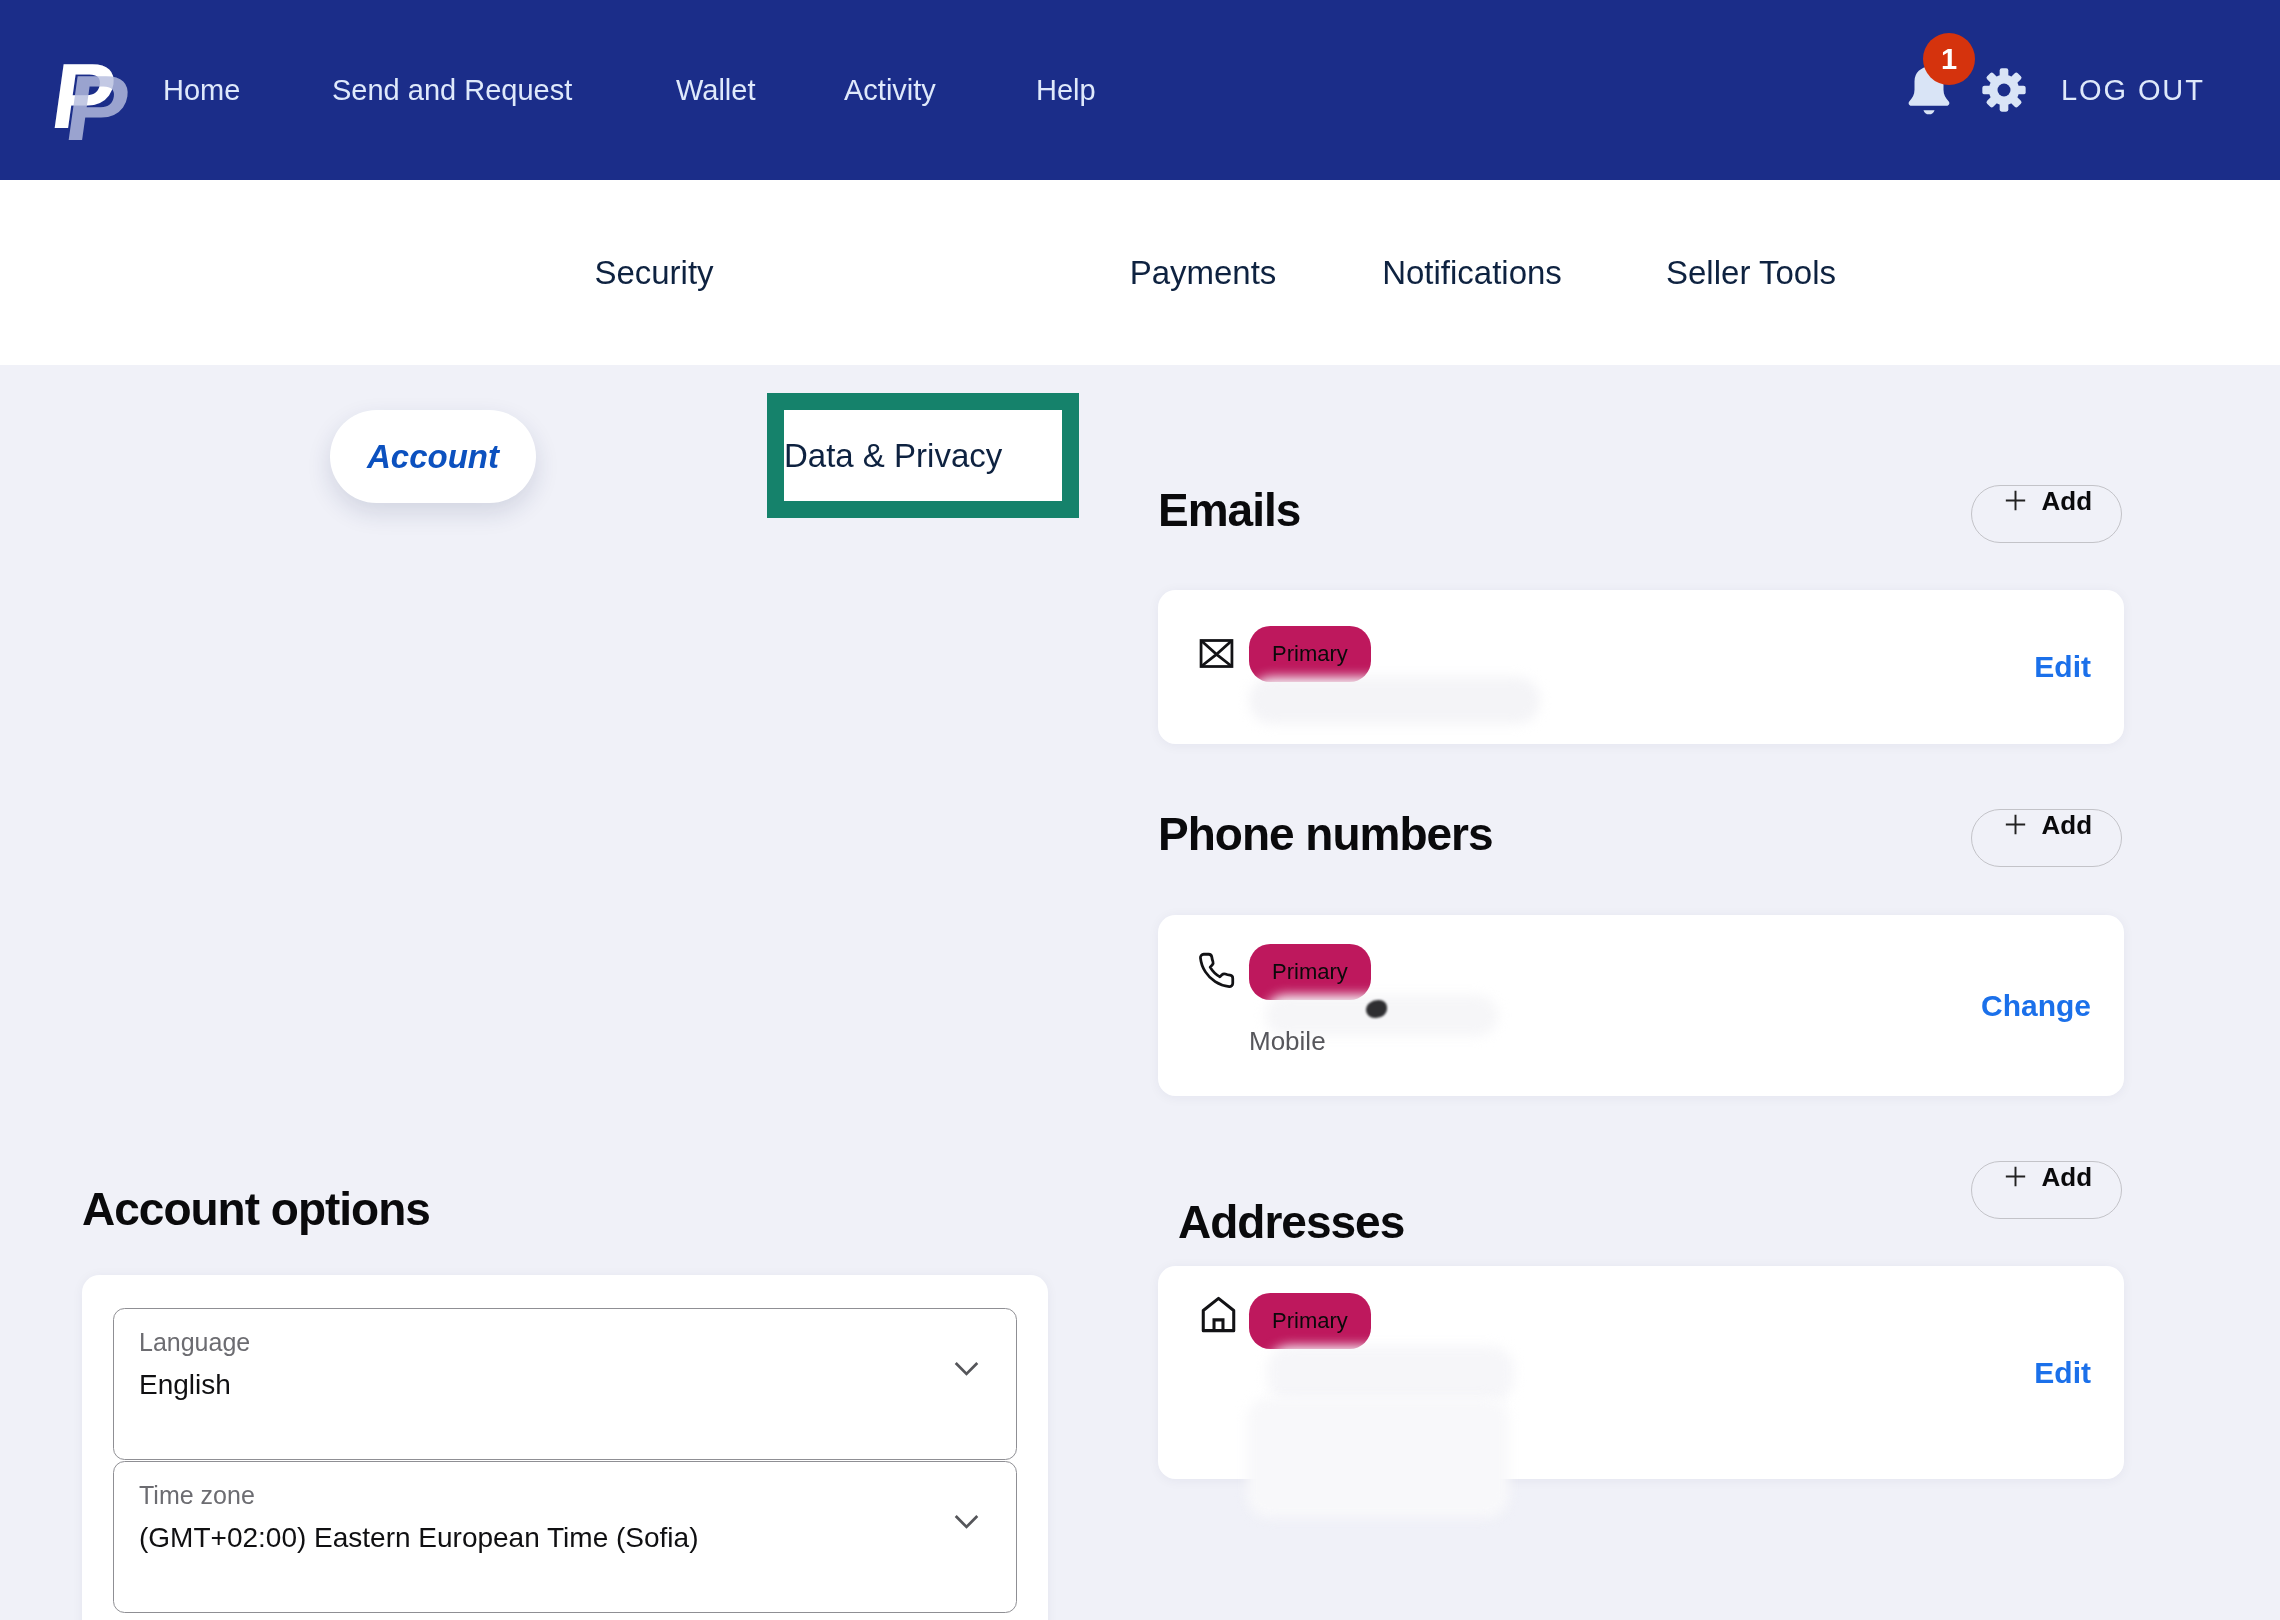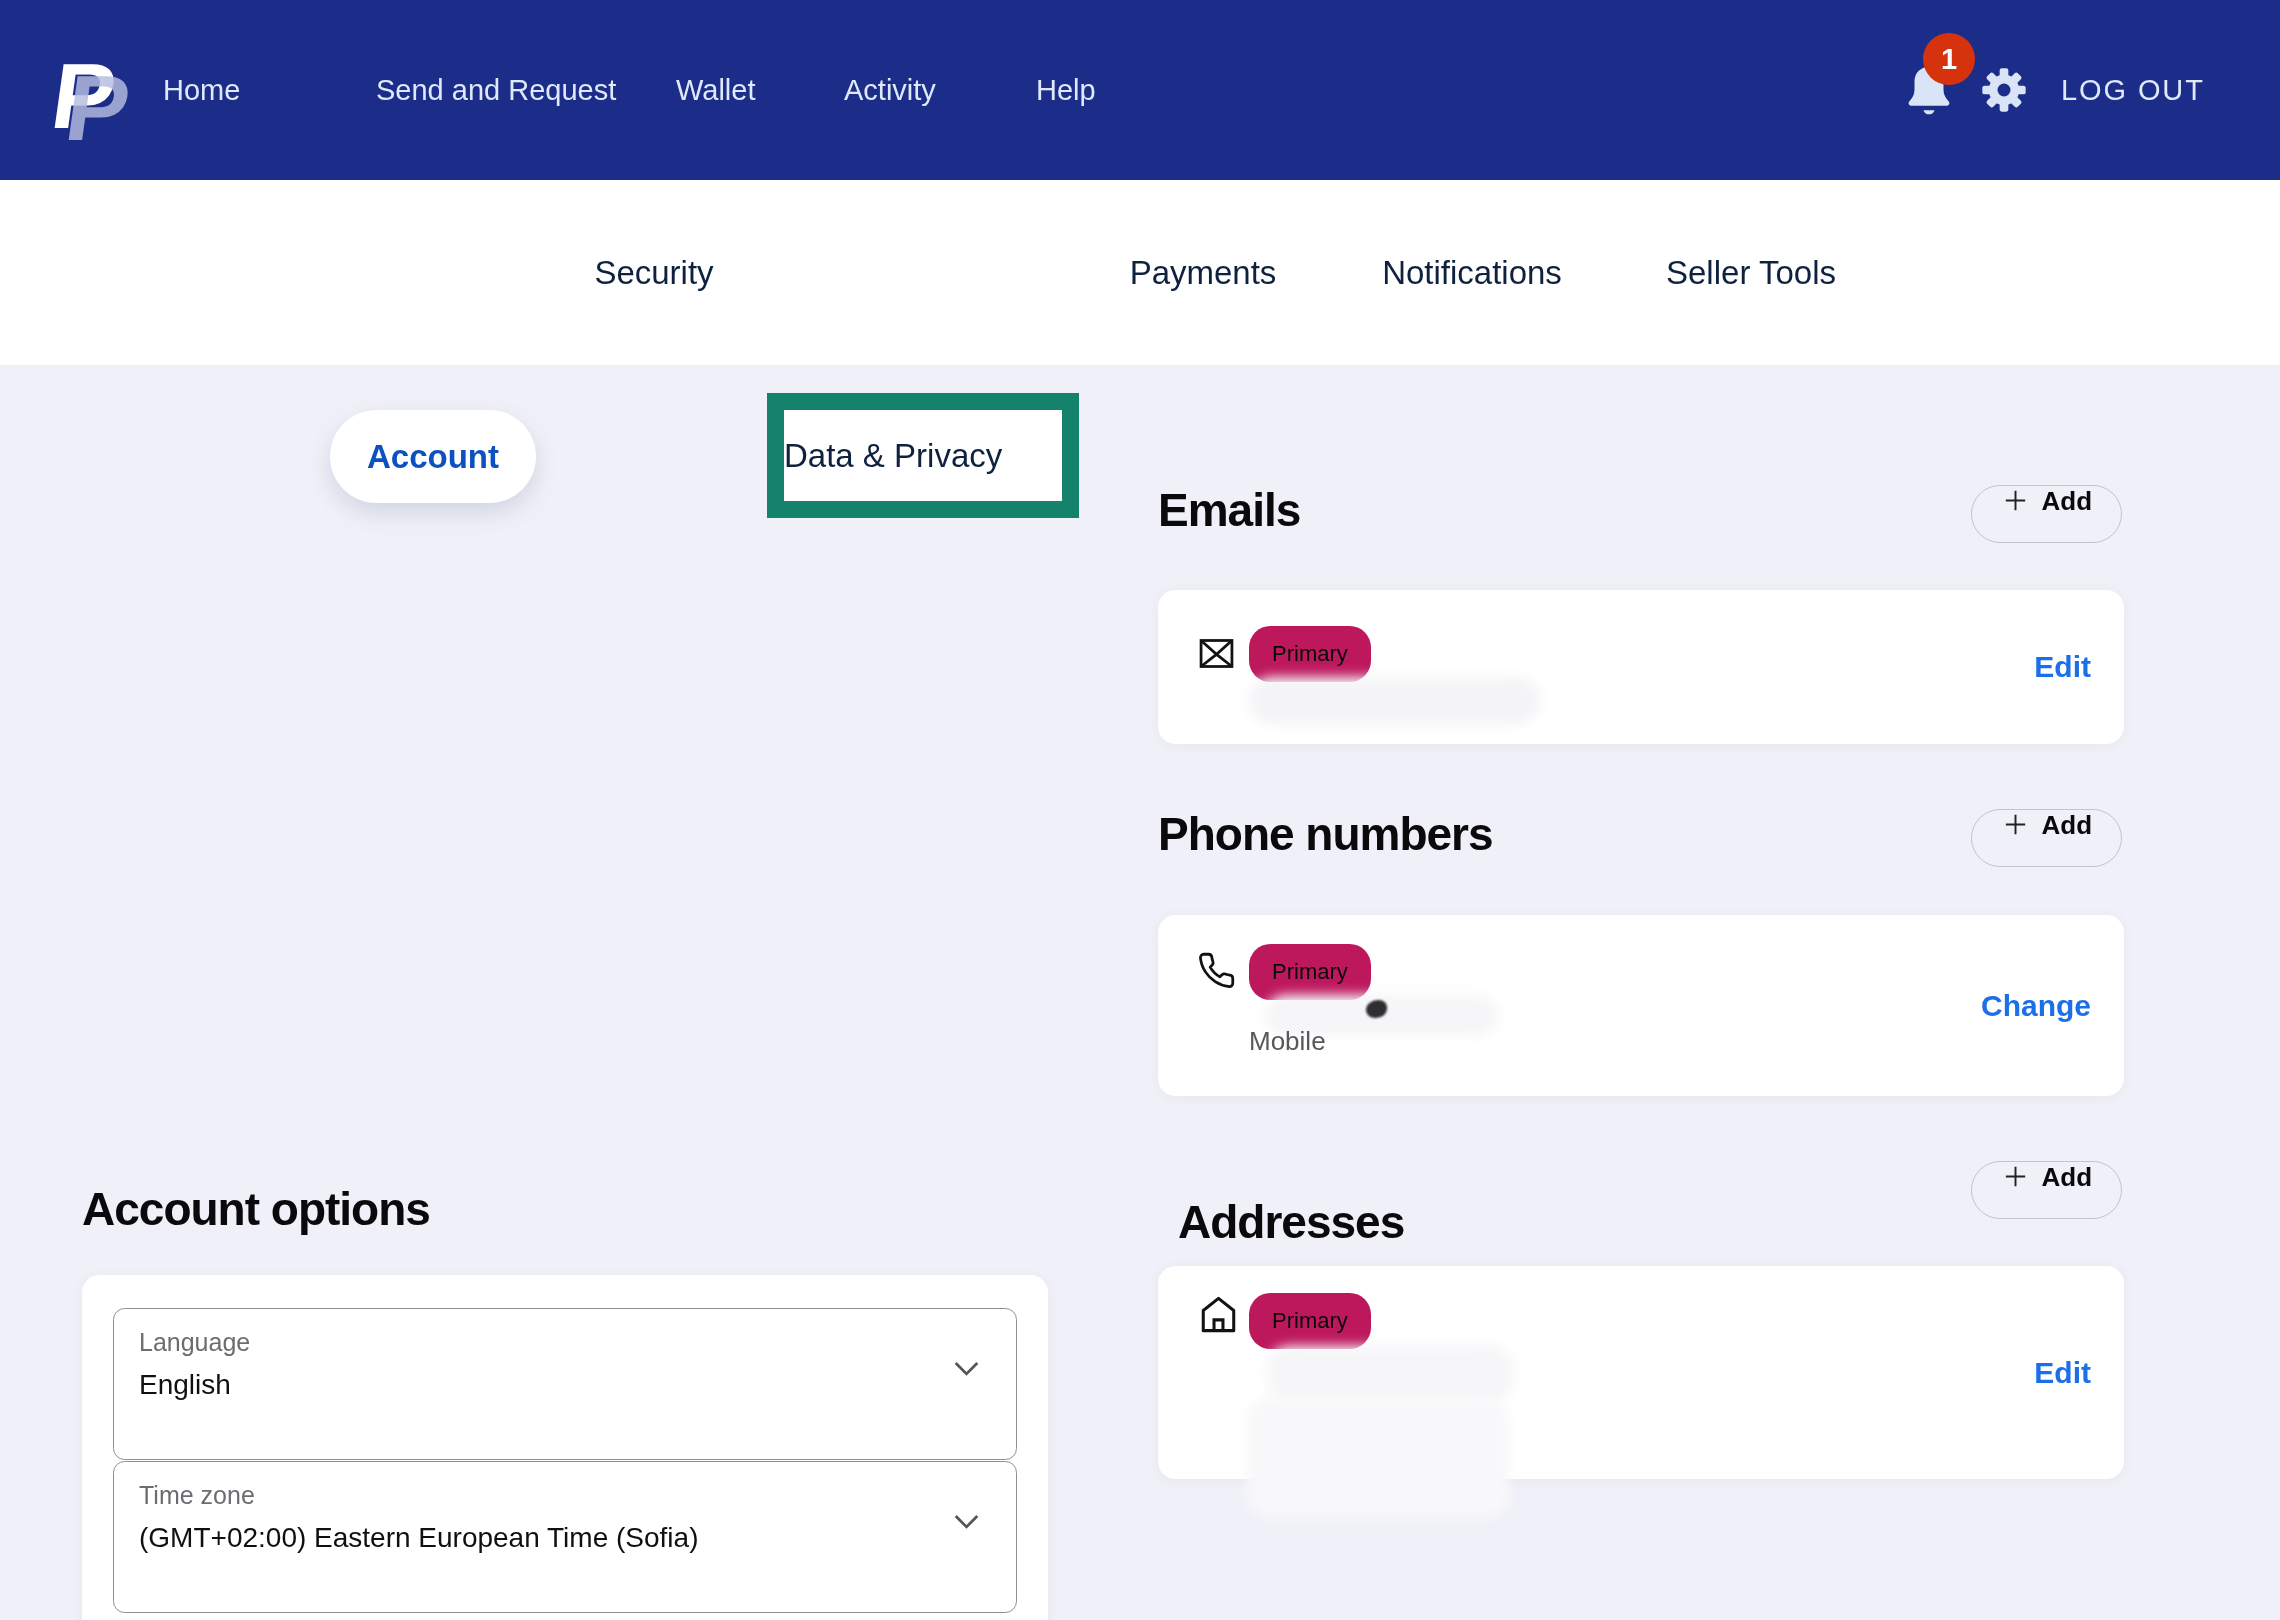--- a/index.html
+++ b/index.html
@@ -5,39 +5,39 @@
   * { margin:0; padding:0; box-sizing:border-box; }
   html,body { width:2280px; height:1621px; }
   body { font-family:"Liberation Sans", sans-serif; background:#f0f1f8; }
   .page { position:relative; width:2280px; height:1621px; overflow:hidden; background:#f0f1f8; }
 
   
   .navbar { position:absolute; left:0; top:0; width:2280px; height:180px; background:#1b2d89; }
   .logo { position:absolute; left:47px; top:43px; width:87px; height:107px; cursor:pointer; }
   .nav-item { position:absolute; top:0; height:180px; display:flex; align-items:center;
               color:#dfe9fb; font-size:29px; cursor:pointer; }
-  .nav-home { left:163px; } .nav-send { left:332px;margin-left:44px; } .nav-wallet { left:676px; }
+  .nav-home { left:163px; } .nav-send { left:332px; } .nav-wallet { left:676px; }
   .nav-activity { left:844px; } .nav-help { left:1036px; }
   .bell-wrap { position:absolute; left:1900px; top:58px; width:58px; height:68px; cursor:pointer; }
   .badge { position:absolute; left:1923px; top:33px; width:52px; height:52px; border-radius:50%;
            background:#d5330d; color:#fff; font-size:29px; font-weight:bold;
            display:flex; align-items:center; justify-content:center; }
   .gear-wrap { position:absolute; left:1978px; top:64px; width:52px; height:52px; cursor:pointer; }
   .logout { position:absolute; left:2061px; top:0; height:180px; display:flex; align-items:center;
             color:#dfe9fb; font-size:29px; letter-spacing:1.9px; cursor:pointer; }
 
   
   .tabbar { position:absolute; left:0; top:180px; width:2280px; height:185px; background:#ffffff; }
   .tab { position:absolute; top:0; height:185px; display:flex; align-items:center;
          font-size:33px; color:#0e2240; cursor:pointer; transform:translateX(-50%); }
   .tab-security { left:654px; } .tab-payments { left:1203px; }
   .tab-notifications { left:1472px; } .tab-sellertools { left:1751px; }
   .tab-pill { position:absolute; left:330px; top:230px; width:206px; height:93px; border-radius:47px;
               background:#ffffff; box-shadow:0 9.7px 25px rgba(30,40,90,.14);
-              display:flex; align-items:center; justify-content:center; cursor:pointer; }
+              display:flex; align-items:center; justify-content:center; cursor:pointer;font-style:italic; }
   .tab-pill span { color:#0c51bf; font-size:33px; font-weight:bold; }
   .green-box { position:absolute; left:767px; top:213px; width:312px; height:125px;
                border:17.5px solid #15826b; background:#ffffff;
                display:flex; align-items:center; justify-content:flex-start; }
   .green-box span { font-size:33px; color:#0e2240; cursor:pointer; white-space:nowrap; }
 
   
   .card { position:absolute; background:#fff; border-radius:17.5px; box-shadow:0 1.9px 11.6px rgba(20,25,70,.05); }
   .section-heading { position:absolute; font-size:46px; font-weight:bold; color:#0a0a0c; letter-spacing:-1px; }
   .add-btn { position:absolute; width:151px; height:58px; border:1.9px solid #c3c3c8; border-radius:29px;

